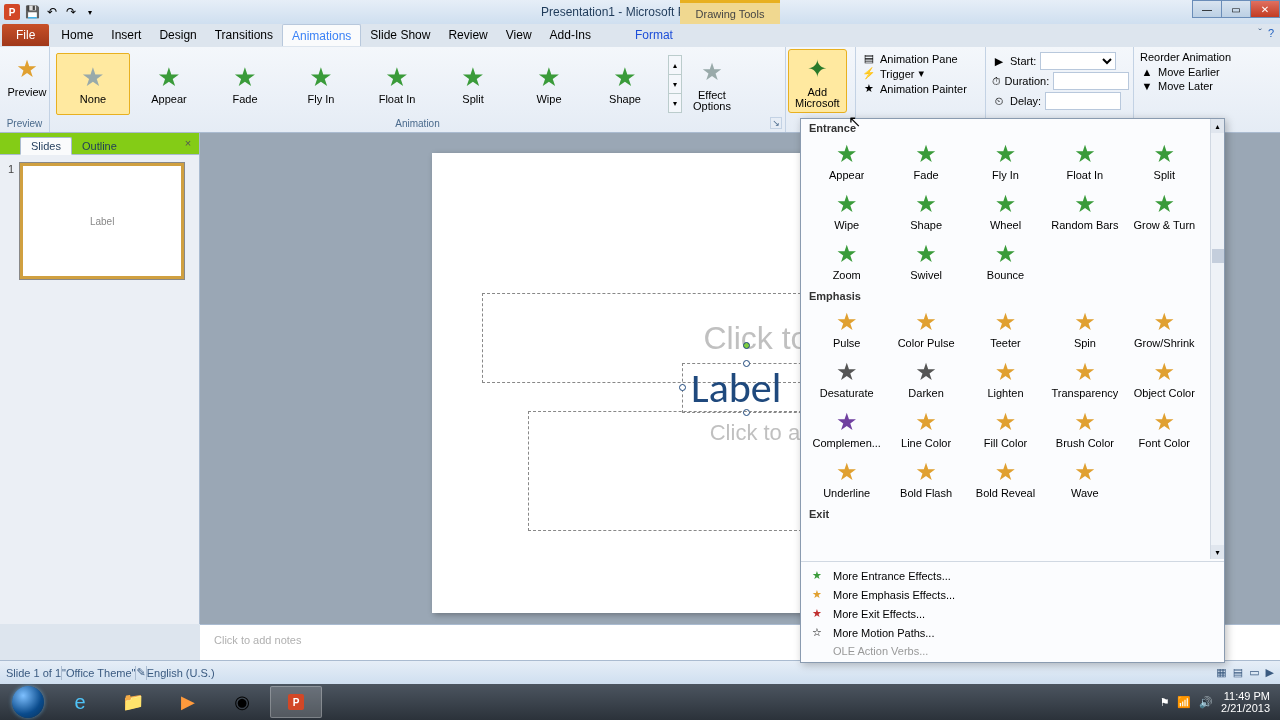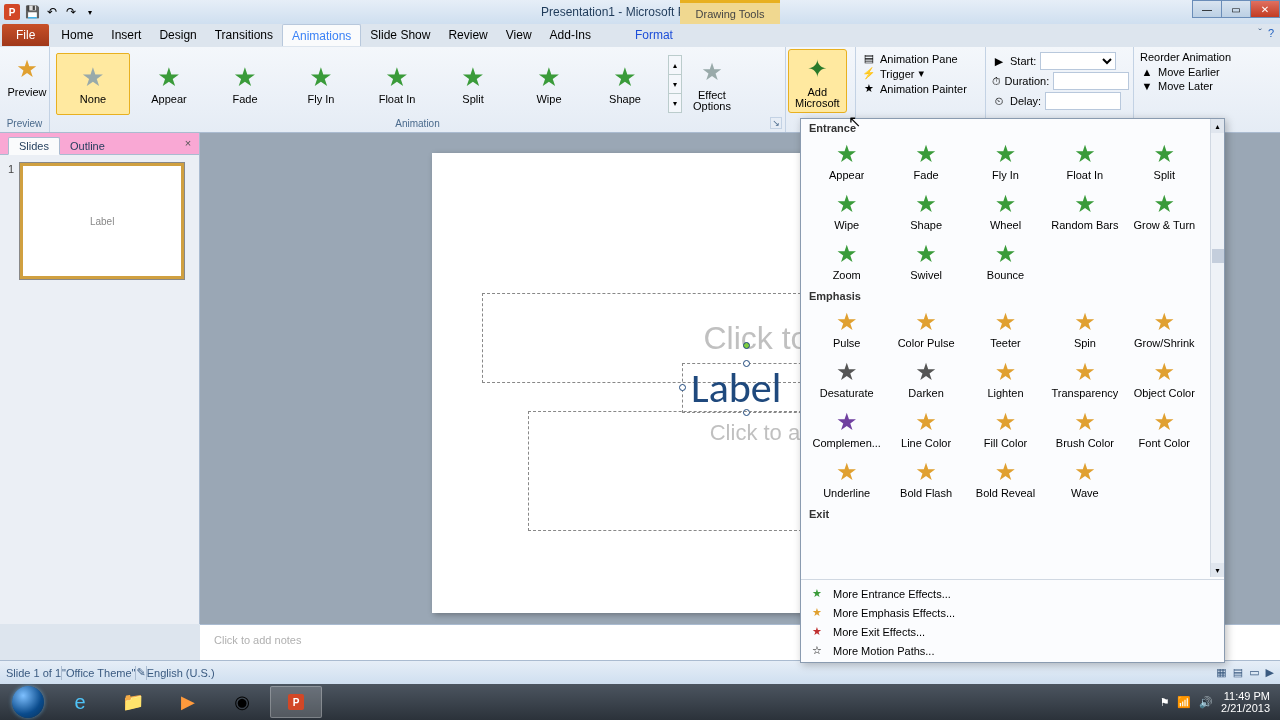--- a/index.html
+++ b/index.html
@@ -42,21 +42,21 @@
 .dialog-launcher{position:absolute;bottom:3px;right:3px;font-size:9px;color:#4a6a8c;border:1px solid #c3d2e4;width:12px;height:12px;display:flex;align-items:center;justify-content:center}
 .add-anim{background:#ffe9a0;border:1px solid #e8b020!important;border-radius:3px}
 .small-row{display:flex;align-items:center;gap:4px;font-size:11px;padding:1px 0;cursor:pointer}
 .small-ico{width:14px;display:inline-flex;justify-content:center}
 .timing-row{display:flex;align-items:center;gap:4px;font-size:11px;padding:1px 0}
 .timing-row select,.timing-row .spin{height:18px;border:1px solid #b8c8dc;background:#fff;font-size:11px;width:76px}
 
 
 .workspace{position:absolute;top:133px;left:0;right:0;bottom:60px;display:flex}
 .sidepanel{width:200px;background:#ebeff5;border-right:1px solid #aabbd0;display:flex;flex-direction:column}
-.sp-tabs{height:22px;background:#f9a8d4;display:flex;align-items:flex-end;border-bottom:1px solid #aabbd0;padding-left:8px;position:relative}
+.sp-tabs{height:22px;background:#84cc16;display:flex;align-items:flex-end;border-bottom:1px solid #aabbd0;padding-left:20px;position:relative}
 .sp-tab{padding:2px 10px;font-size:11px;color:#1f3b5a}
 .sp-tab.active{background:#fafbfc;border:1px solid #aabbd0;border-bottom:1px solid #fafbfc;border-radius:2px 2px 0 0;margin-bottom:-1px}
 .sp-close{position:absolute;right:4px;top:3px;width:14px;height:14px;font-size:11px;display:flex;align-items:center;justify-content:center;color:#555}
 .thumbs{flex:1;padding:8px;overflow:auto}
 .thumb-wrap{display:flex;gap:6px}
 .thumb-num{font-size:11px;color:#444}
 .thumb{width:164px;height:116px;background:#fff;border:3px solid #d0a040;box-shadow:0 0 0 1px #888;position:relative;display:flex;align-items:center;justify-content:center}
 .thumb-label{font-size:10px;color:#888}
 
 .canvas-area{flex:1;background:#9aa7b5;position:relative;overflow:hidden}
@@ -468,20 +468,24 @@
         <span>More Emphasis Effects...</span>
       </div>
     <div class="dd-menuitem">
         <span class="mi-ico star-red">★</span>
         <span>More Exit Effects...</span>
       </div>
     <div class="dd-menuitem">
         <span class="mi-ico">☆</span>
         <span>More Motion Paths...</span>
       </div>
+    <div class="dd-menuitem" style="color:#999">
+        <span class="mi-ico"></span>
+        <span>OLE Action Verbs...</span>
+      </div>
   </div>
 </div>
 <div class="cursor-ptr">↖</div>
 
 <div class="notes"><span>Click to add notes</span></div>
 
 <div class="statusbar">
   <span>Slide 1 of 1</span>
     <div class="sb-sep"></div>
   <span>"Office Theme"</span>

